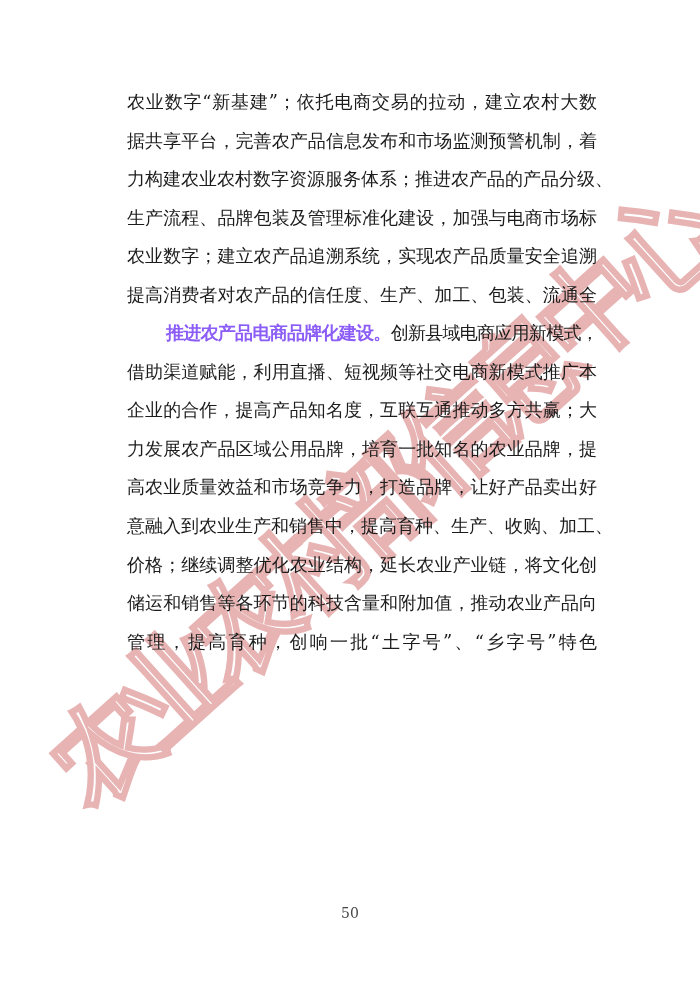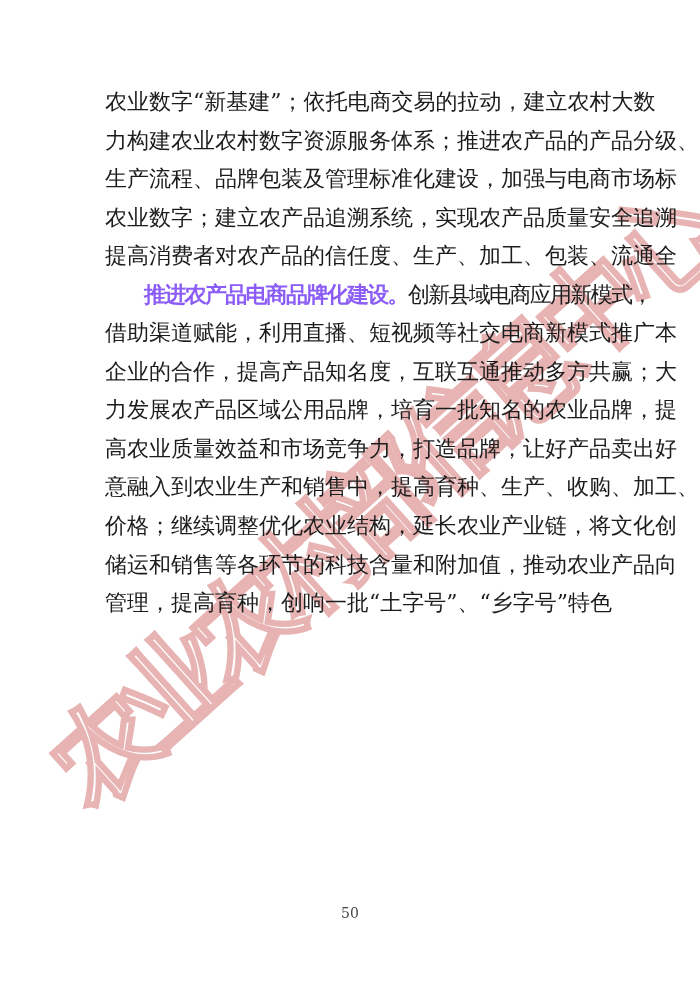--- a/index.html
+++ b/index.html
@@ -39,24 +39,25 @@
   .body-text {
     position: absolute;
     left: 105px; top: 83px;
     width: 492px;
     z-index: 1;
     color: #1c1c1c;
   }
   .line {
     height: 38.55px;
     line-height: 38.55px;
-    font-size: 22px;
+    font-size: 18px;
     text-align: justify;
     text-align-last: justify;
     white-space: nowrap;
+    margin-left: 22px;
   }
   .line.para-end {
     text-align-last: left;
   }
   .line.indent {
     text-indent: 39px;
     letter-spacing: -1.7px;
   }
   .bold-lead {
     font-family: "DejaVu Sans", sans-serif;
@@ -74,20 +75,21 @@
   }
 </style>
 </head>
 <body>
 
 <div class="page">
   <div class="watermark">农业农村部信息中心</div>
 
   <div class="body-text">
       <div class="line">农业数字“新基建”；依托电商交易的拉动，建立农村大数</div>
+      <div class="line">据共享平台，完善农产品信息发布和市场监测预警机制，着</div>
       <div class="line">力构建农业农村数字资源服务体系；推进农产品的产品分级、</div>
       <div class="line">生产流程、品牌包装及管理标准化建设，加强与电商市场标</div>
       <div class="line">农业数字；建立农产品追溯系统，实现农产品质量安全追溯</div>
       <div class="line">提高消费者对农产品的信任度、生产、加工、包装、流通全</div>
       <div class="line indent"><span class="bold-lead">推进农产品电商品牌化建设。</span>创新县域电商应用新模式，</div>
       <div class="line">借助渠道赋能，利用直播、短视频等社交电商新模式推广本</div>
       <div class="line">企业的合作，提高产品知名度，互联互通推动多方共赢；大</div>
       <div class="line">力发展农产品区域公用品牌，培育一批知名的农业品牌，提</div>
       <div class="line">高农业质量效益和市场竞争力，打造品牌，让好产品卖出好</div>
       <div class="line">意融入到农业生产和销售中，提高育种、生产、收购、加工、</div>

